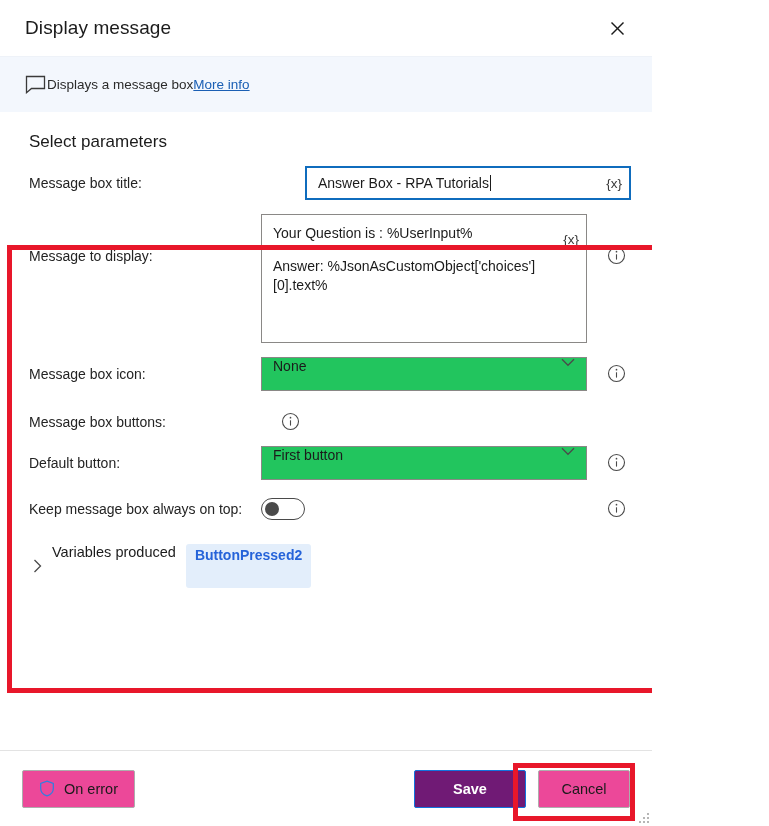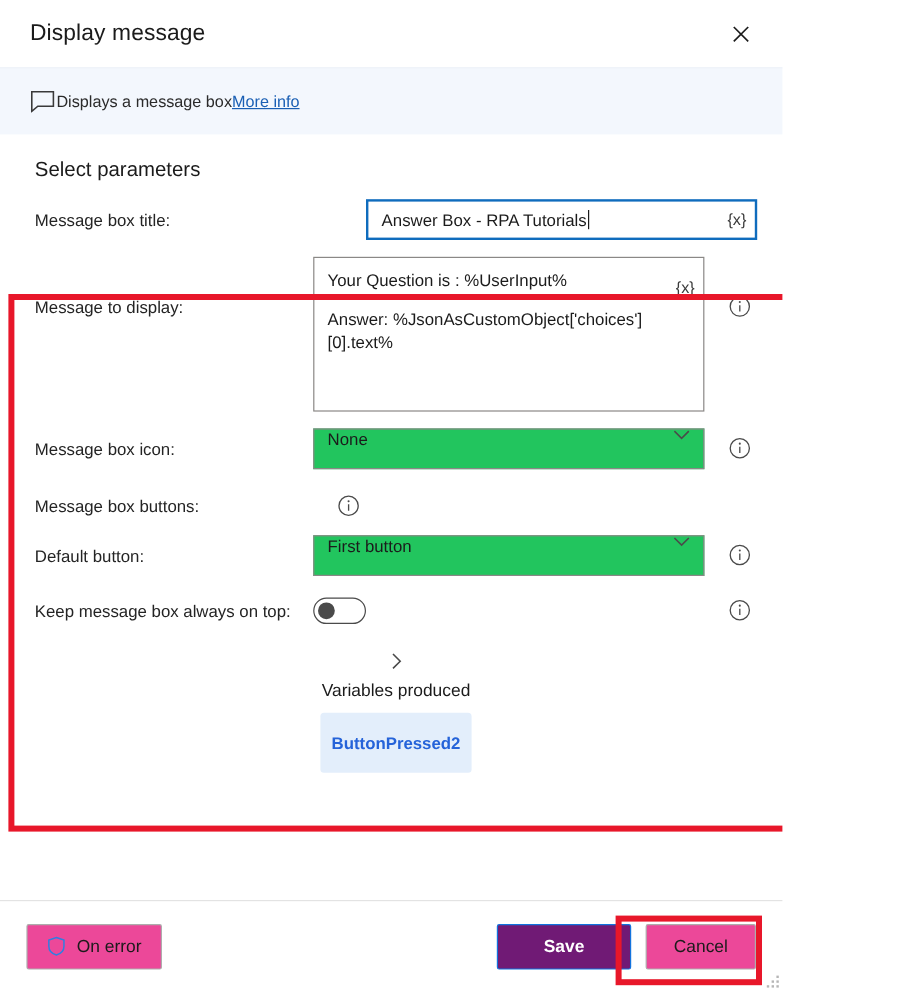--- a/index.html
+++ b/index.html
@@ -153,32 +153,31 @@
     padding: 0 3px;
   }
   .toggle .knob {
     width: 14px; height: 14px; border-radius: 50%;
     background: #4a4a4a;
   }
   .trow .info-icon { margin-left: auto; margin-top: 0; }
 
   
   .varsrow {
-    display: flex; align-items: center;
+    display: flex; 
     padding-left: 8px;
     height: 44px; margin-top: 6px;
     gap: 10px;
-    flex-direction: column;
   }
   .chev-right { color: #4a4a4a; display:flex; align-items:center; cursor:pointer;}
   .vars-label { font-size: 14.5px; color: #1b1b1b; }
   .var-badge {
     background: #e3eefb; color: #2563d9;
     font-size: 14px; font-weight: 600;
-    padding: 17px 9px; border-radius: 3px;
+    padding: 3px 9px; border-radius: 3px;
     cursor: pointer;
   }
 
   
   .footer {
     flex: 0 0 76px;
     border-top: 1px solid #e3e3e3;
     display: flex; align-items: center;
     padding: 0 22px;
     background: #ffffff;

